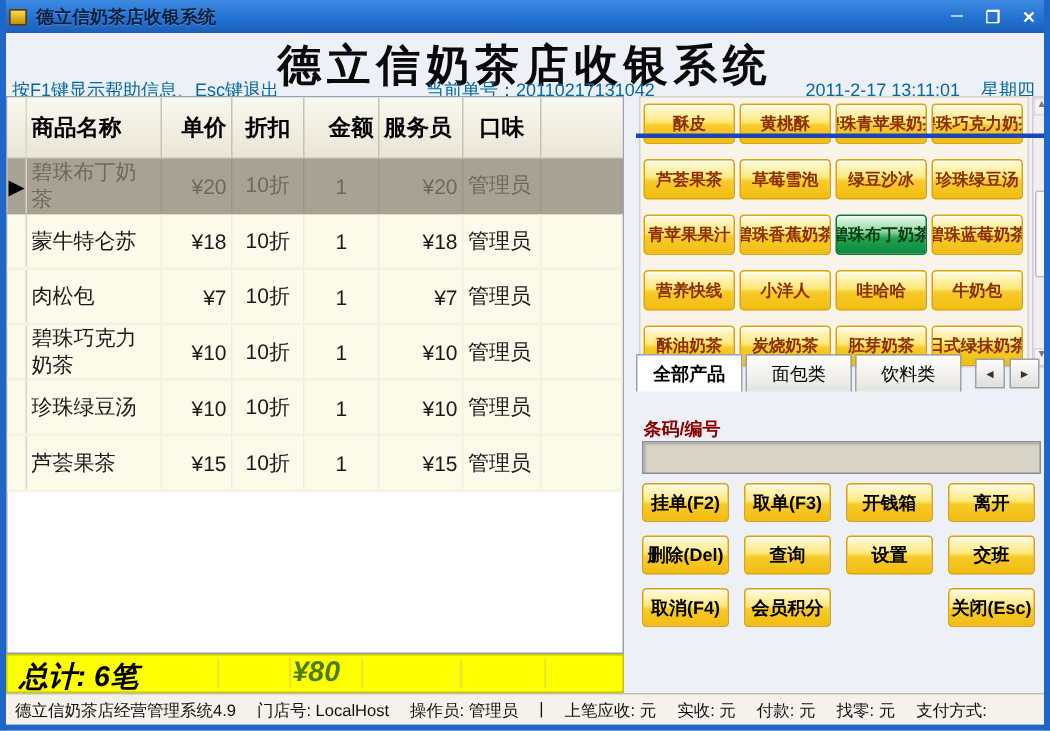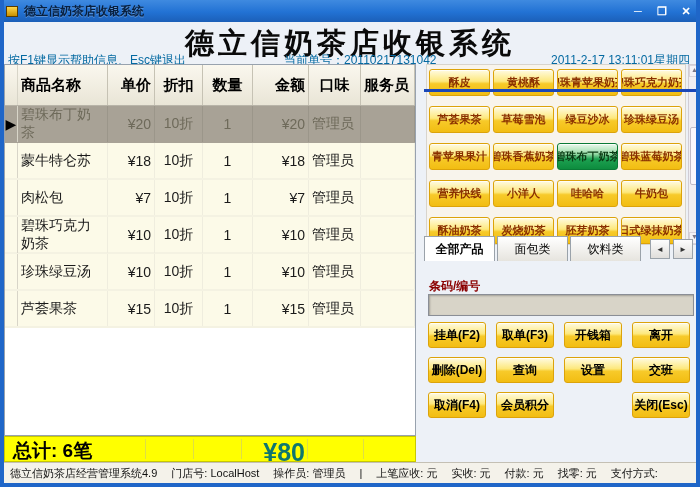--- a/index.html
+++ b/index.html
@@ -16,45 +16,45 @@
   .win-controls { margin-left:auto; display:flex; gap:8px; }
   .win-controls span { color:#fff; font-size:11px; font-weight:bold; width:16px; text-align:center; cursor:default; }
   
   .big-title { position:absolute; left:0; top:24px; width:692px; text-align:center;
                font-family:"Liberation Serif", serif; font-size:29px; font-weight:bold;
                color:#0a0a0a; letter-spacing:4px; }
   .info-row { position:absolute; left:0; top:52px; width:692px; height:14px; font-size:12px; color:#0369a1; }
   .help-text { position:absolute; left:4px; top:0; }
   .order-no  { position:absolute; left:280px; top:0; }
   .datetime  { position:absolute; right:6px; top:0; }
-  .datetime .wd { }
+  .datetime .wd { margin-left:14px; }
   
   .table-panel { position:absolute; left:0; top:64px; width:412px; height:372px;
                  background:#ffffff; border:1px solid #98a2ae; }
   .trow { display:grid; grid-template-columns:13px 90px 47px 48px 50px 56px 52px auto; }
   .thead { height:41px; background:linear-gradient(#faf7ee,#e9e5d6); border-bottom:1px solid #b8b4a8; }
   .thead .cell { display:flex; align-items:center; font-size:15px; font-weight:bold; color:#000;
                  border-right:1px solid #c6c2b4; padding:0 3px; }
   .tbody-row { height:37px; background:#fcfae8; border-bottom:2px solid #f4f2e2; }
   .tbody-row .cell { display:flex; align-items:center; font-size:14px; color:#1a1a1a;
                      border-right:1px solid #efedde; padding:0 3px; }
   .tbody-row.selected { background:#a8a296; border-bottom-color:#a8a296; }
   .tbody-row.selected .cell { color:#6e6a5a; border-right-color:#9b968a; }
   .cell.a-l { justify-content:flex-start; }
   .cell.a-r { justify-content:flex-end; }
   .cell.a-c { justify-content:center; }
   .gutter { border-right:1px solid #d8d5c8 !important; font-size:10px; color:#000 !important;
             justify-content:center; padding:0 !important; }
   
   .total-bar { position:absolute; left:0; top:436px; width:412px; height:26px;
-               background:#ffff00; border:1px solid #c8c800; }
+               background:#ffff00; border:1px solid #c8c800;font-style:italic; }
   .total-bar .divider { position:absolute; top:2px; bottom:2px; width:1px; background:#dede46; }
   .total-label { position:absolute; left:8px; top:1px; font-size:19px; font-weight:bold; color:#000; }
-  .total-amount { position:absolute; left:190px; width:110px; top:1px; text-align:right;
-                  font-size:25px; font-weight:bold; color:#0f766e; }
+  .total-amount { position:absolute; left:190px; width:110px; top:1px; 
+                  font-size:19px; font-weight:bold; color:#4d7c0f; }
   
   .right-panel { position:absolute; left:420px; top:64px; width:276px; height:398px; }
   .product-area { position:absolute; left:2px; top:0px; width:260px; height:181px;
                   background:#f8f4ec; border:1px solid #d8d4cc; }
   .prod-btn { position:absolute; width:61px; height:27px; border:1px solid #dca30a; border-radius:3px;
               background:linear-gradient(#fffbe2,#fde87c 45%,#f7ca2a 55%,#f2bd12);
               box-shadow:inset 0 1px 0 rgba(255,255,255,.8);
               display:flex; align-items:center; justify-content:center;
               font-size:11px; font-weight:bold; color:#8a3000; cursor:pointer; overflow:hidden; white-space:nowrap;text-align:right; }
   .prod-btn.selected { background:linear-gradient(#eaf8ec,#97dba6 40%,#1da151 60%,#0d8c3e);
@@ -124,24 +124,23 @@
       <span>2011-2-17  13:11:01</span><span class="wd">星期四</span>
     </span>
   </div>
 
   <div class="table-panel">
     <div class="trow thead">
       <div class="cell gutter"></div>
       <div class="cell a-l">商品名称</div>
       <div class="cell a-r">单价</div>
       <div class="cell a-c">折扣</div>
-      <div class="cell a-c">数量</div>
       <div class="cell a-r">金额</div>
+      <div class="cell a-l">服务员</div>
       <div class="cell a-c">口味</div>
-      <div class="cell a-l">服务员</div>
     </div>
 
     <div class="trow tbody-row selected">
       <div class="cell gutter">▶</div>
       <div class="cell a-l">碧珠布丁奶茶</div>
       <div class="cell a-r">¥20</div>
       <div class="cell a-c">10折</div>
       <div class="cell a-c">1</div>
       <div class="cell a-r">¥20</div>
       <div class="cell a-l">管理员</div>

